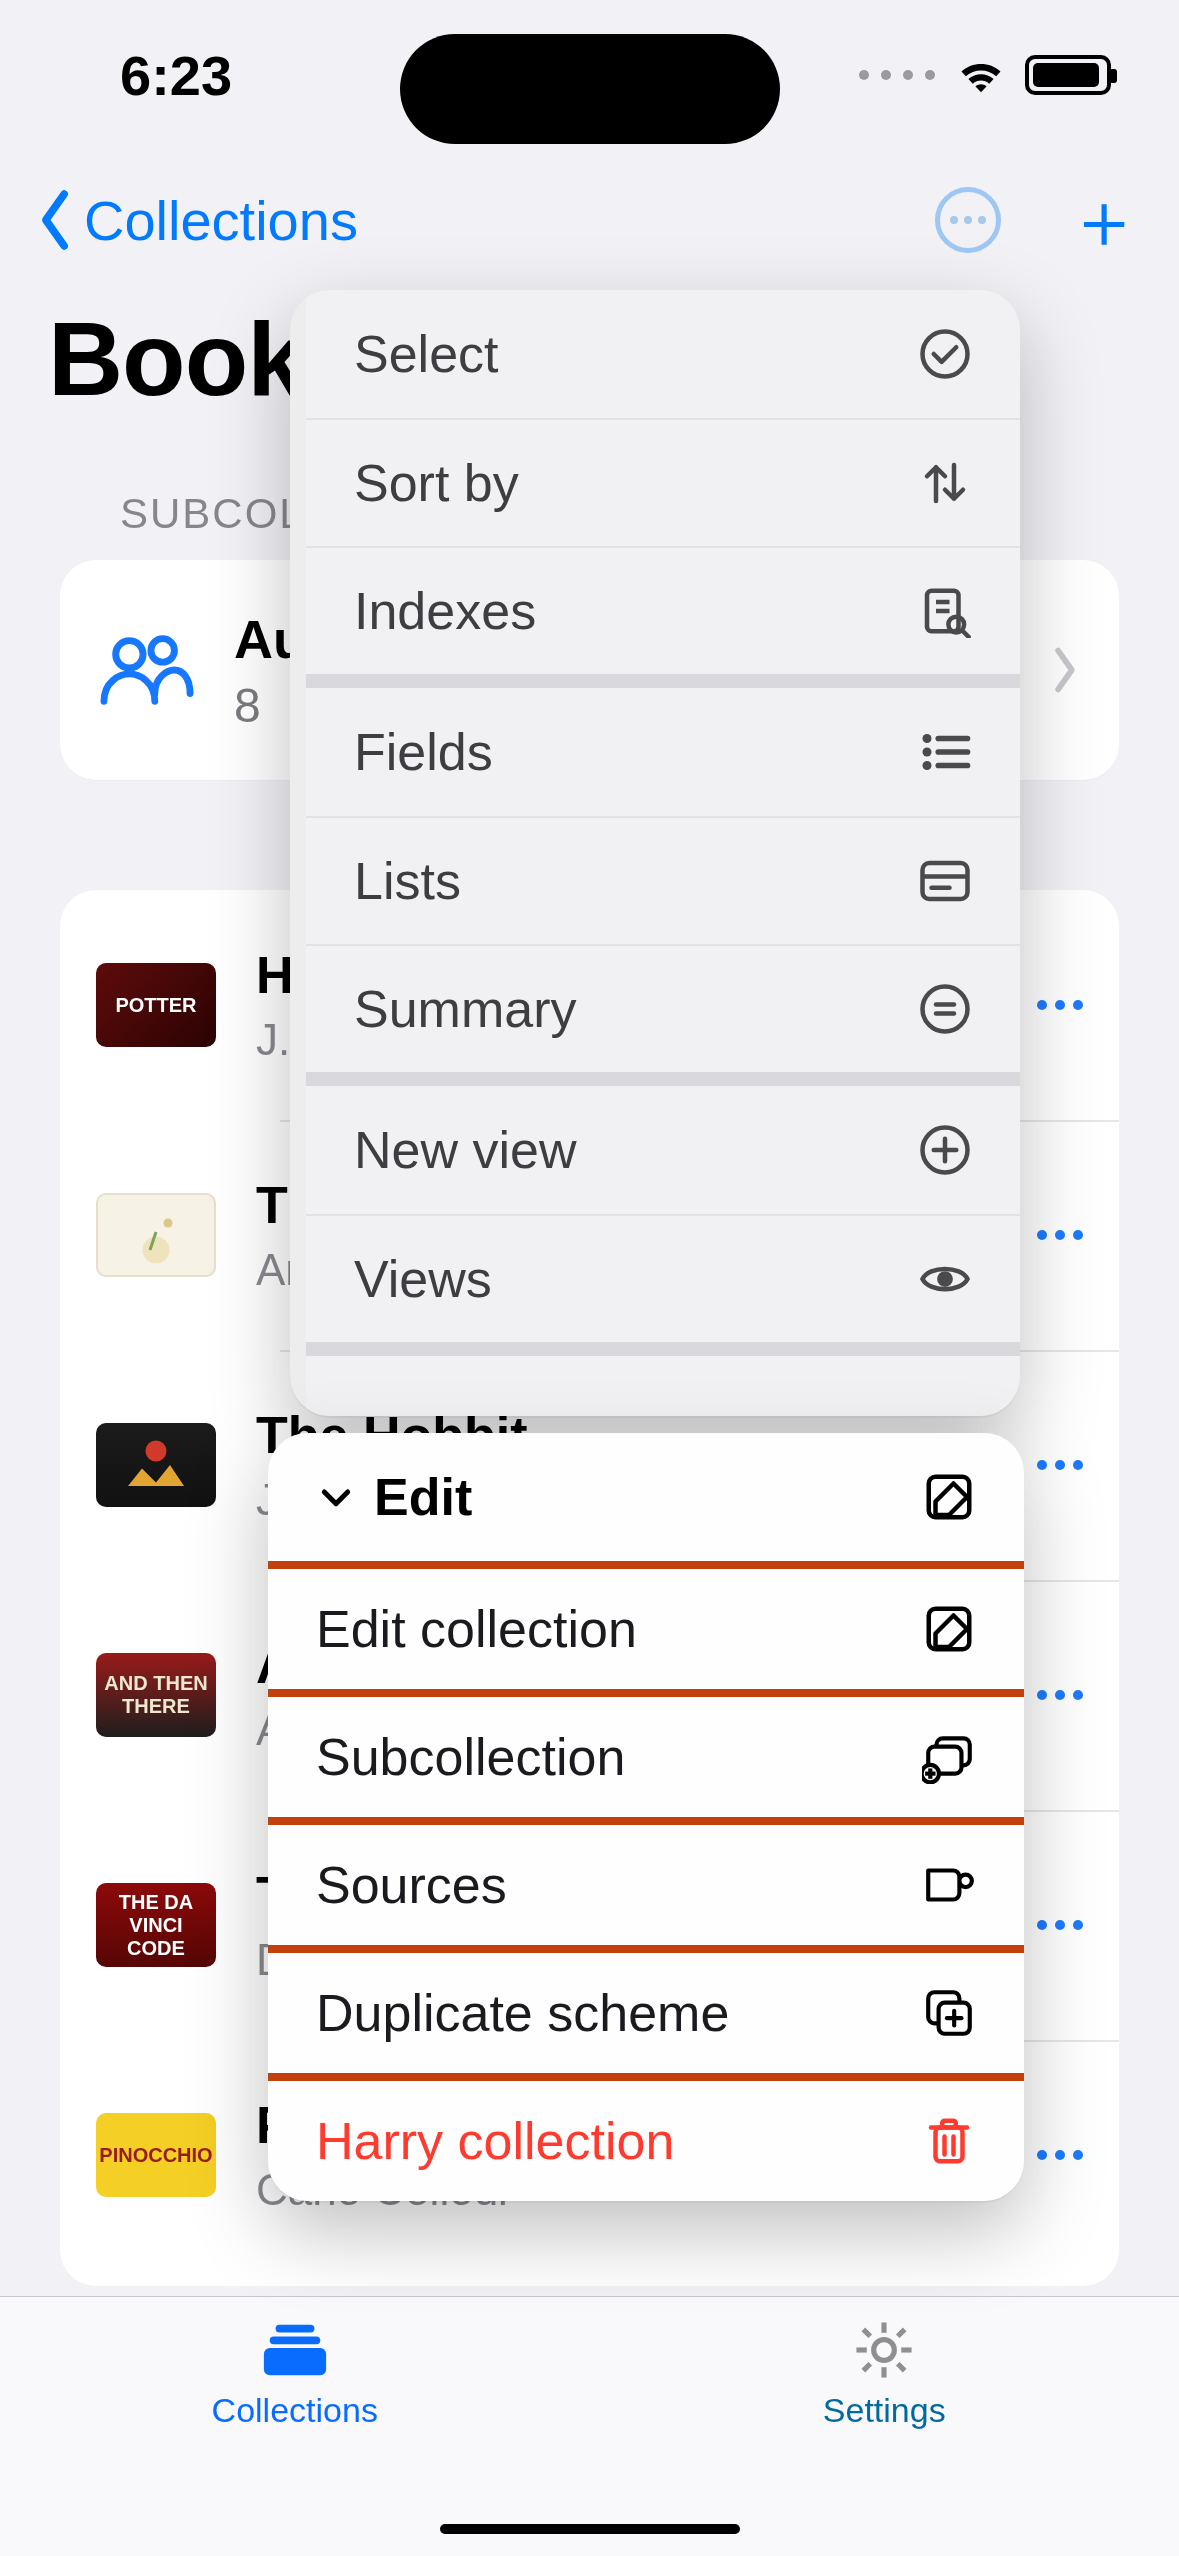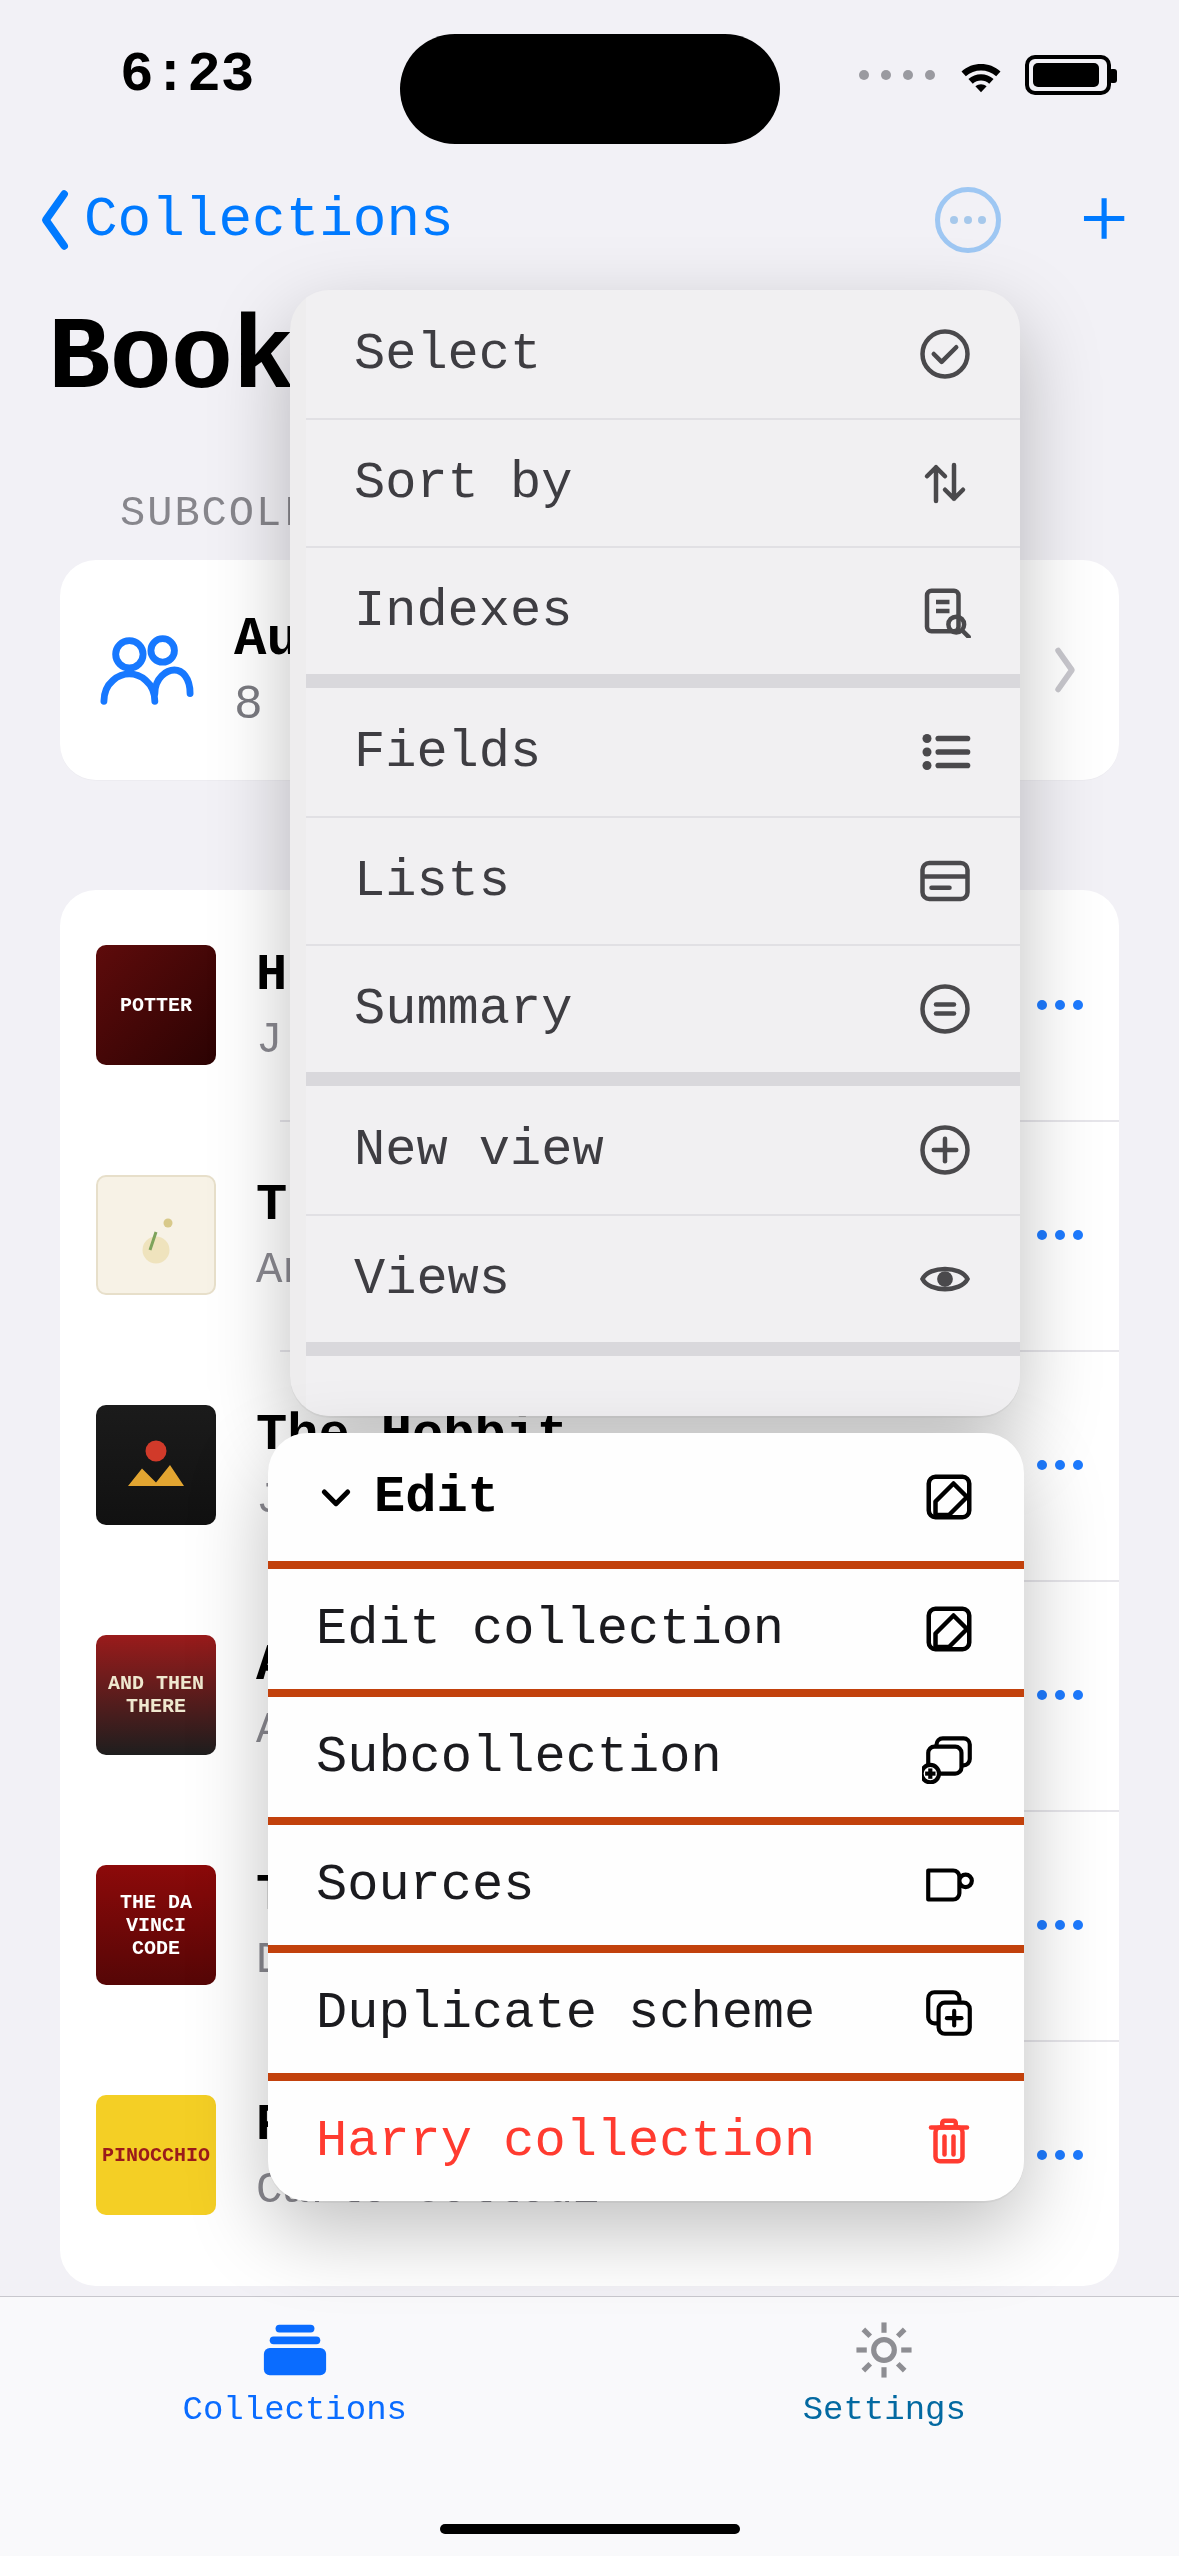--- a/index.html
+++ b/index.html
@@ -1,17 +1,17 @@
 <!DOCTYPE html>
 <html><head>
 <meta charset="utf-8">
 <style>
   * { box-sizing: border-box; margin: 0; padding: 0; }
   html, body { width: 1179px; height: 2556px; overflow: hidden; font-family: -apple-system, "SF Pro Text", "Helvetica Neue", Arial, sans-serif; background: #f2f1f6; }
-  .root { position: relative; width: 1179px; height: 2556px; background: #f2f1f6; font-family: Liberation Mono, monospace; }
+  .root { position: relative; width: 1179px; height: 2556px; background: #f2f1f6; }
 
   
   .status-bar { position: absolute; top: 0; left: 0; right: 0; height: 150px; display: flex; align-items: center; justify-content: space-between; padding: 0 60px; }
   .clock { font-size: 56px; font-weight: 600; color: #000; margin-left: 60px; }
   .dynamic-island { position: absolute; left: 50%; top: 34px; transform: translateX(-50%); width: 380px; height: 110px; background: #000; border-radius: 70px; }
   .status-right { display: flex; align-items: center; gap: 18px; margin-right: 8px; }
   .dots4 { display: grid; grid-template-columns: repeat(4, 12px); gap: 10px; }
   .dots4 .d { width: 10px; height: 10px; border-radius: 50%; background: #9a9aa0; }
   .wifi { width: 52px; height: 40px; }
   .battery { width: 86px; height: 40px; border: 4px solid #000; border-radius: 10px; position: relative; }
@@ -39,21 +39,21 @@
   .subcard .icon { width: 94px; height: 80px; color:#1778ff; margin-right: 40px; }
   .subcard .txt { display:flex; flex-direction:column; gap: 8px; }
   .subcard .title { font-size: 54px; font-weight: 700; color:#000; }
   .subcard .count { font-size: 48px; color:#7a7a80; }
   .subcard .chev { margin-left:auto; color:#c9c8ce; font-size: 56px; }
 
   
   .list-card { position:absolute; top: 890px; left: 60px; right: 60px; bottom: 270px; background:#fff; border-radius: 36px; overflow:hidden; }
   .row { display:flex; align-items:center; height: 230px; padding: 0 36px; position:relative; }
   .row + .row::before { content:""; position:absolute; left: 220px; right:0; top:0; height:2px; background:#e6e5ea; }
-  .thumb { width: 120px; height: 120px; border-radius: 10px; margin-right: 40px; flex: 0 0 auto; display:flex; align-items:center; justify-content:center; font-size: 20px; font-weight:700; color:#fff; text-align:center; padding:4px; }
+  .thumb { width: 120px; height: 84px; border-radius: 10px; margin-right: 40px; flex: 0 0 auto; display:flex; align-items:center; justify-content:center; font-size: 20px; font-weight:700; color:#fff; text-align:center; padding:4px; }
   .thumb.t1 { background: linear-gradient(135deg,#5e0b0b,#2b0303); }
   .thumb.t2 { background: #f7f2e6; border:2px solid #e7dfca; }
   .thumb.t3 { background: linear-gradient(180deg,#1b1b1b,#111); }
   .thumb.t4 { background: linear-gradient(180deg,#9a1b1b,#1e1e1e); color:#efe8cf; }
   .thumb.t5 { background: linear-gradient(180deg,#8d0a0a,#550606); }
   .thumb.t6 { background: #f4cf25; color:#9a1b1b; }
   .row .meta { display:flex; flex-direction:column; gap:10px; min-width:0; }
   .row .title { font-size: 52px; font-weight:600; color:#000; white-space:nowrap; overflow:hidden; text-overflow:ellipsis; }
   .row .author { font-size: 44px; color:#8a8990; }
   .row .more { margin-left:auto; color:#1778ff; }

